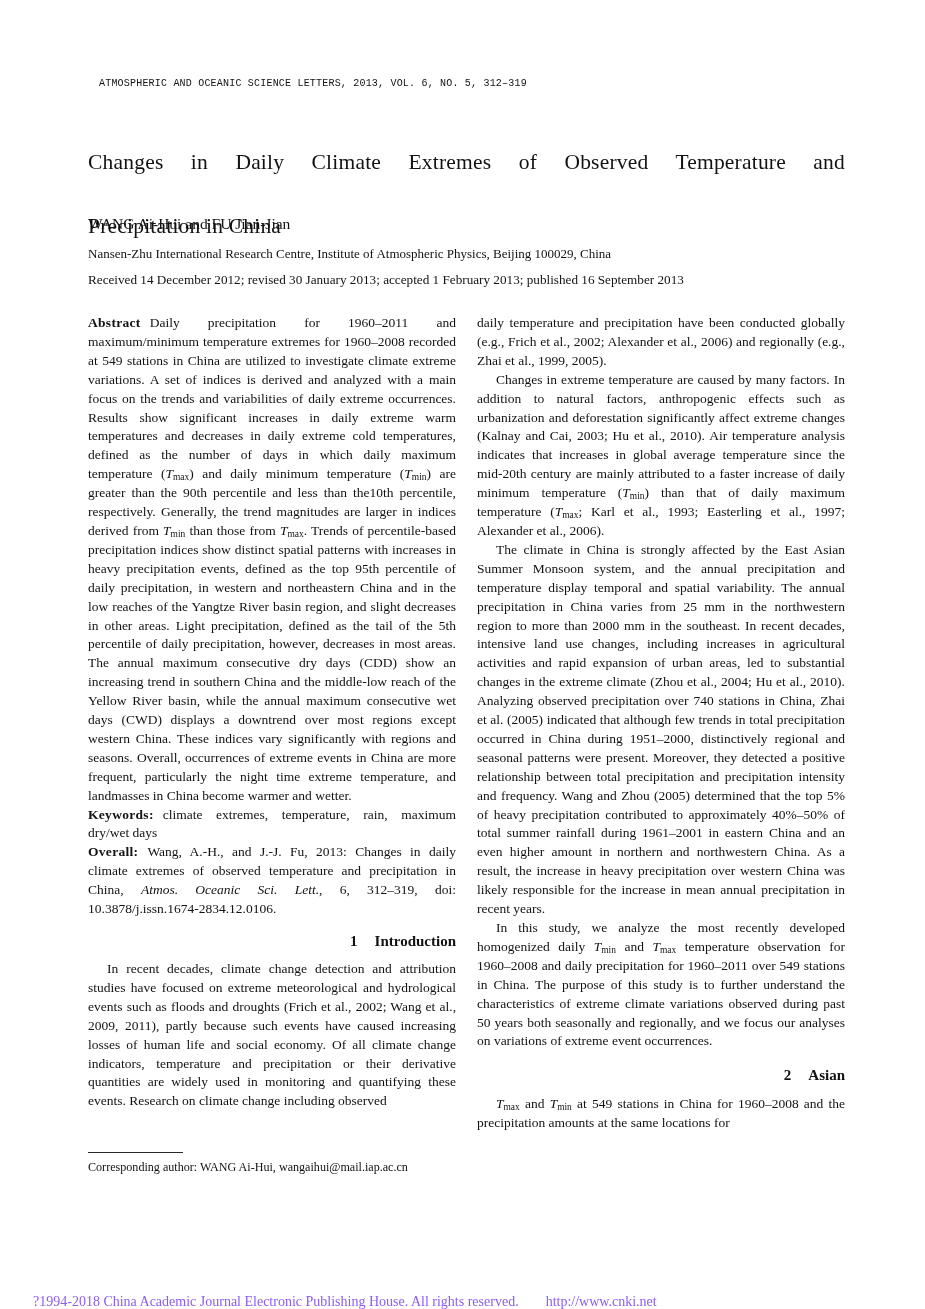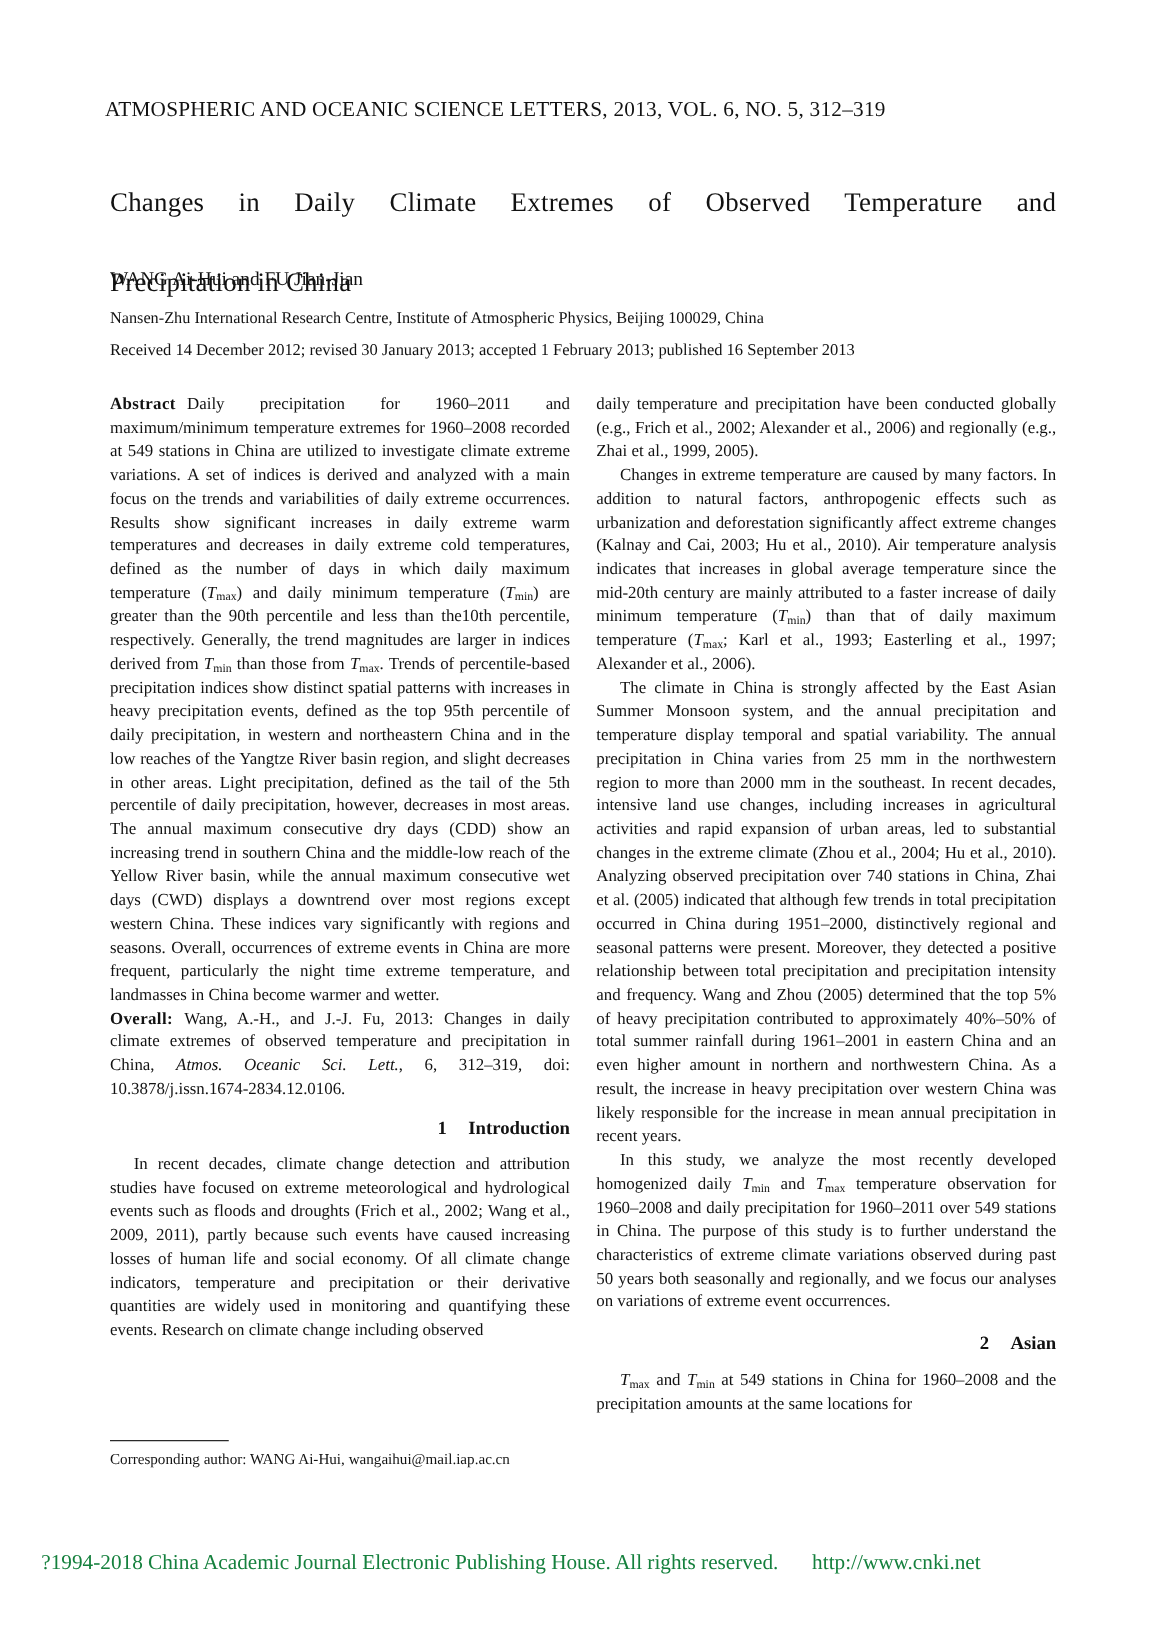--- a/index.html
+++ b/index.html
@@ -7,23 +7,24 @@
     width: 925px; height: 1309px;
     background: #ffffff;
     position: relative;
     font-family: "Liberation Serif", "DejaVu Serif", serif;
     color: #121212;
     overflow: hidden;
   }
   .abs { position: absolute; }
 
   #journal-header {
-    left: 84px; top: 78px; width: 760px;
-    font-size: 17px; letter-spacing: 0.2px;
+    left: 99px; top: 78px; width: 760px;
+    font-size: 10px; letter-spacing: 0.2px;
     white-space: nowrap;
+    font-family: Liberation Mono, monospace;
   }
 
   #article-title {
     left: 88px; top: 147px; width: 757px;
     font-size: 21.5px; line-height: 31px; letter-spacing: 0.2px;
   }
   #article-title .t-line1 { display: block; text-align: justify; text-align-last: justify; }
   #article-title .t-line2 { display: block; margin-top: 33px; }
 
   #authors-line { left: 88px; top: 215px; width: 700px; font-size: 15.5px; }
@@ -57,42 +58,43 @@
     left: 88px; top: 1152px; width: 368px;
     font-size: 12.1px; line-height: 16px;
   }
   #footnote .rule {
     width: 95px; height: 0;
     border-top: 1.4px solid #2a2a2a;
     margin-bottom: 6px;
   }
 
   #page-footer {
-    left: 33px; top: 1240px; width: 880px;
-    font-size: 17px; color: #15803d;
+    left: 33px; top: 1294px; width: 880px;
+    font-size: 14px; color: #8b5cf6;
     white-space: nowrap;
   }
   #page-footer .footer-url { margin-left: 27px; }
 </style>
 </head>
 <body>
 
 <div class="abs" id="journal-header">ATMOSPHERIC AND OCEANIC SCIENCE LETTERS, 2013, VOL. 6, NO. 5, 312–319</div>
 
 <div class="abs" id="article-title">
   <span class="t-line1">Changes in Daily Climate Extremes of Observed Temperature and</span>
   <span class="t-line2">Precipitation in China</span>
 </div>
 
 <div class="abs" id="authors-line">WANG Ai-Hui and FU Jian-Jian</div>
 <div class="abs" id="affiliation-line">Nansen-Zhu International Research Centre, Institute of Atmospheric Physics, Beijing 100029, China</div>
 <div class="abs" id="dates-line">Received 14 December 2012; revised 30 January 2013; accepted 1 February 2013; published 16 September 2013</div>
 
 <div class="abs col" id="column-left">
   <p><span class="label">Abstract</span><span class="rich">Daily precipitation for 1960–2011 and maximum/minimum temperature extremes for 1960–2008 recorded at 549 stations in China are utilized to investigate climate extreme variations. A set of indices is derived and analyzed with a main focus on the trends and variabilities of daily extreme occurrences. Results show significant increases in daily extreme warm temperatures and decreases in daily extreme cold temperatures, defined as the number of days in which daily maximum temperature (<i>T</i><sub>max</sub>) and daily minimum temperature (<i>T</i><sub>min</sub>) are greater than the 90th percentile and less than the10th percentile, respectively. Generally, the trend magnitudes are larger in indices derived from <i>T</i><sub>min</sub> than those from <i>T</i><sub>max</sub>. Trends of percentile-based precipitation indices show distinct spatial patterns with increases in heavy precipitation events, defined as the top 95th percentile of daily precipitation, in western and northeastern China and in the low reaches of the Yangtze River basin region, and slight decreases in other areas. Light precipitation, defined as the tail of the 5th percentile of daily precipitation, however, decreases in most areas. The annual maximum consecutive dry days (CDD) show an increasing trend in southern China and the middle-low reach of the Yellow River basin, while the annual maximum consecutive wet days (CWD) displays a downtrend over most regions except western China. These indices vary significantly with regions and seasons. Overall, occurrences of extreme events in China are more frequent, particularly the night time extreme temperature, and landmasses in China become warmer and wetter.</span></p>
+  <p><span class="label">Keywords:</span><span>climate extremes, temperature, rain, maximum dry/wet days</span></p>
   <p><span class="label">Overall:</span><span class="rich">Wang, A.-H., and J.-J. Fu, 2013: Changes in daily climate extremes of observed temperature and precipitation in China, <i>Atmos. Oceanic Sci. Lett.</i>, 6, 312–319, doi: 10.3878/j.issn.1674-2834.12.0106.</span></p>
   <div class="section-heading" id="heading-intro">
     <span class="sec-num">1</span><span>Introduction</span>
   </div>
   <p class="indent">In recent decades, climate change detection and attribution studies have focused on extreme meteorological and hydrological events such as floods and droughts (Frich et al., 2002; Wang et al., 2009, 2011), partly because such events have caused increasing losses of human life and social economy. Of all climate change indicators, temperature and precipitation or their derivative quantities are widely used in monitoring and quantifying these events. Research on climate change including observed</p>
 </div>
 
 <div class="abs col" id="column-right">
   <p>daily temperature and precipitation have been conducted globally (e.g., Frich et al., 2002; Alexander et al., 2006) and regionally (e.g., Zhai et al., 1999, 2005).</p>
   <p class="indent rich">Changes in extreme temperature are caused by many factors. In addition to natural factors, anthropogenic effects such as urbanization and deforestation significantly affect extreme changes (Kalnay and Cai, 2003; Hu et al., 2010). Air temperature analysis indicates that increases in global average temperature since the mid-20th century are mainly attributed to a faster increase of daily minimum temperature (<i>T</i><sub>min</sub>) than that of daily maximum temperature (<i>T</i><sub>max</sub>; Karl et al., 1993; Easterling et al., 1997; Alexander et al., 2006).</p>

